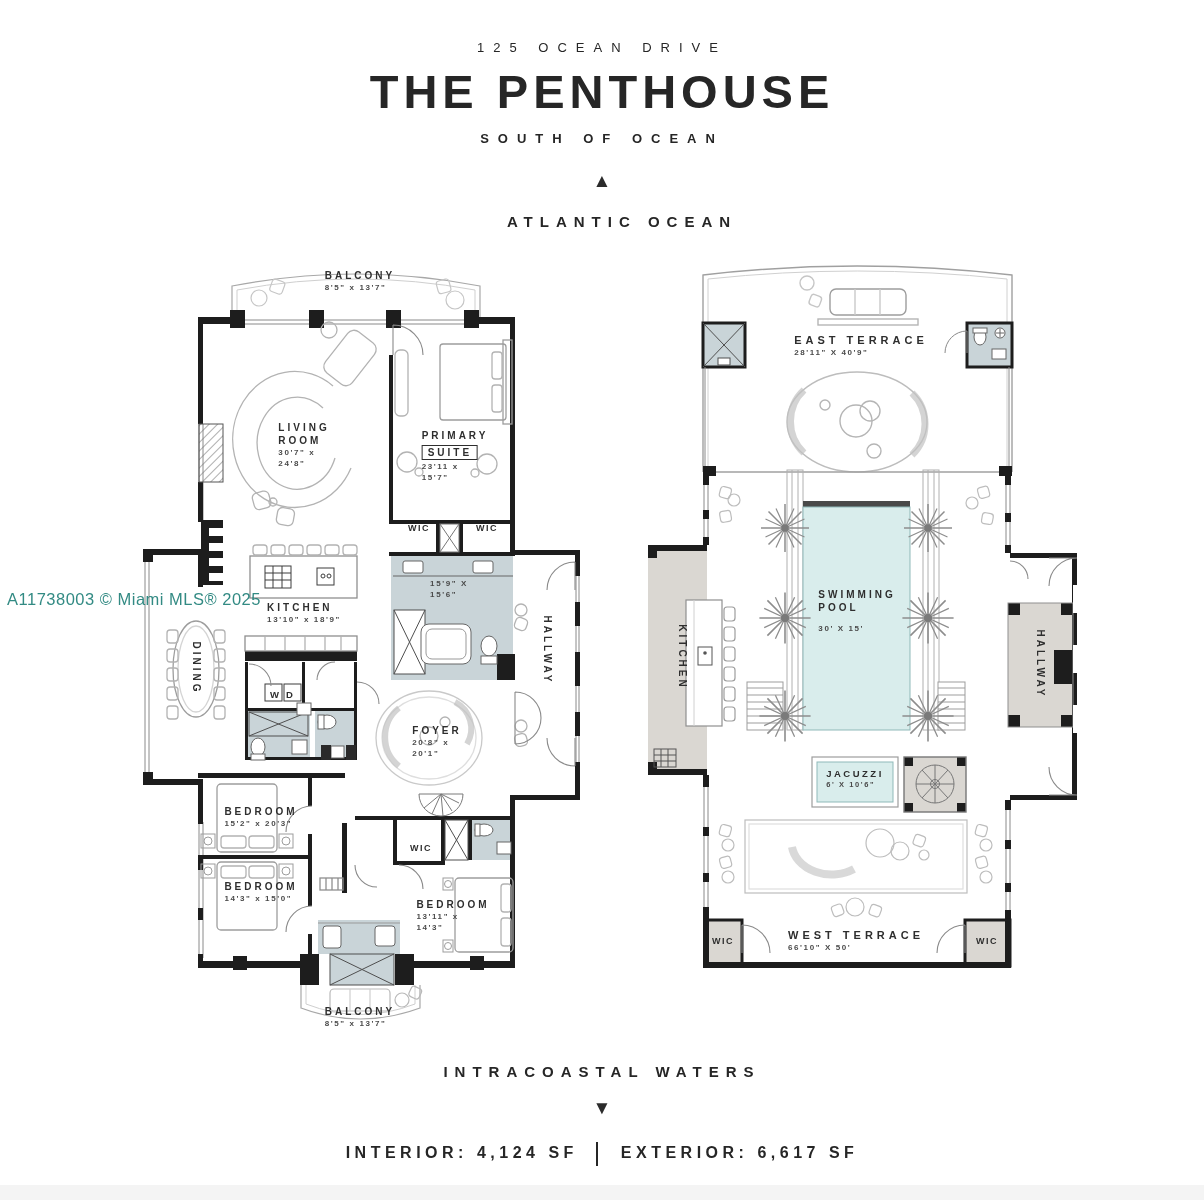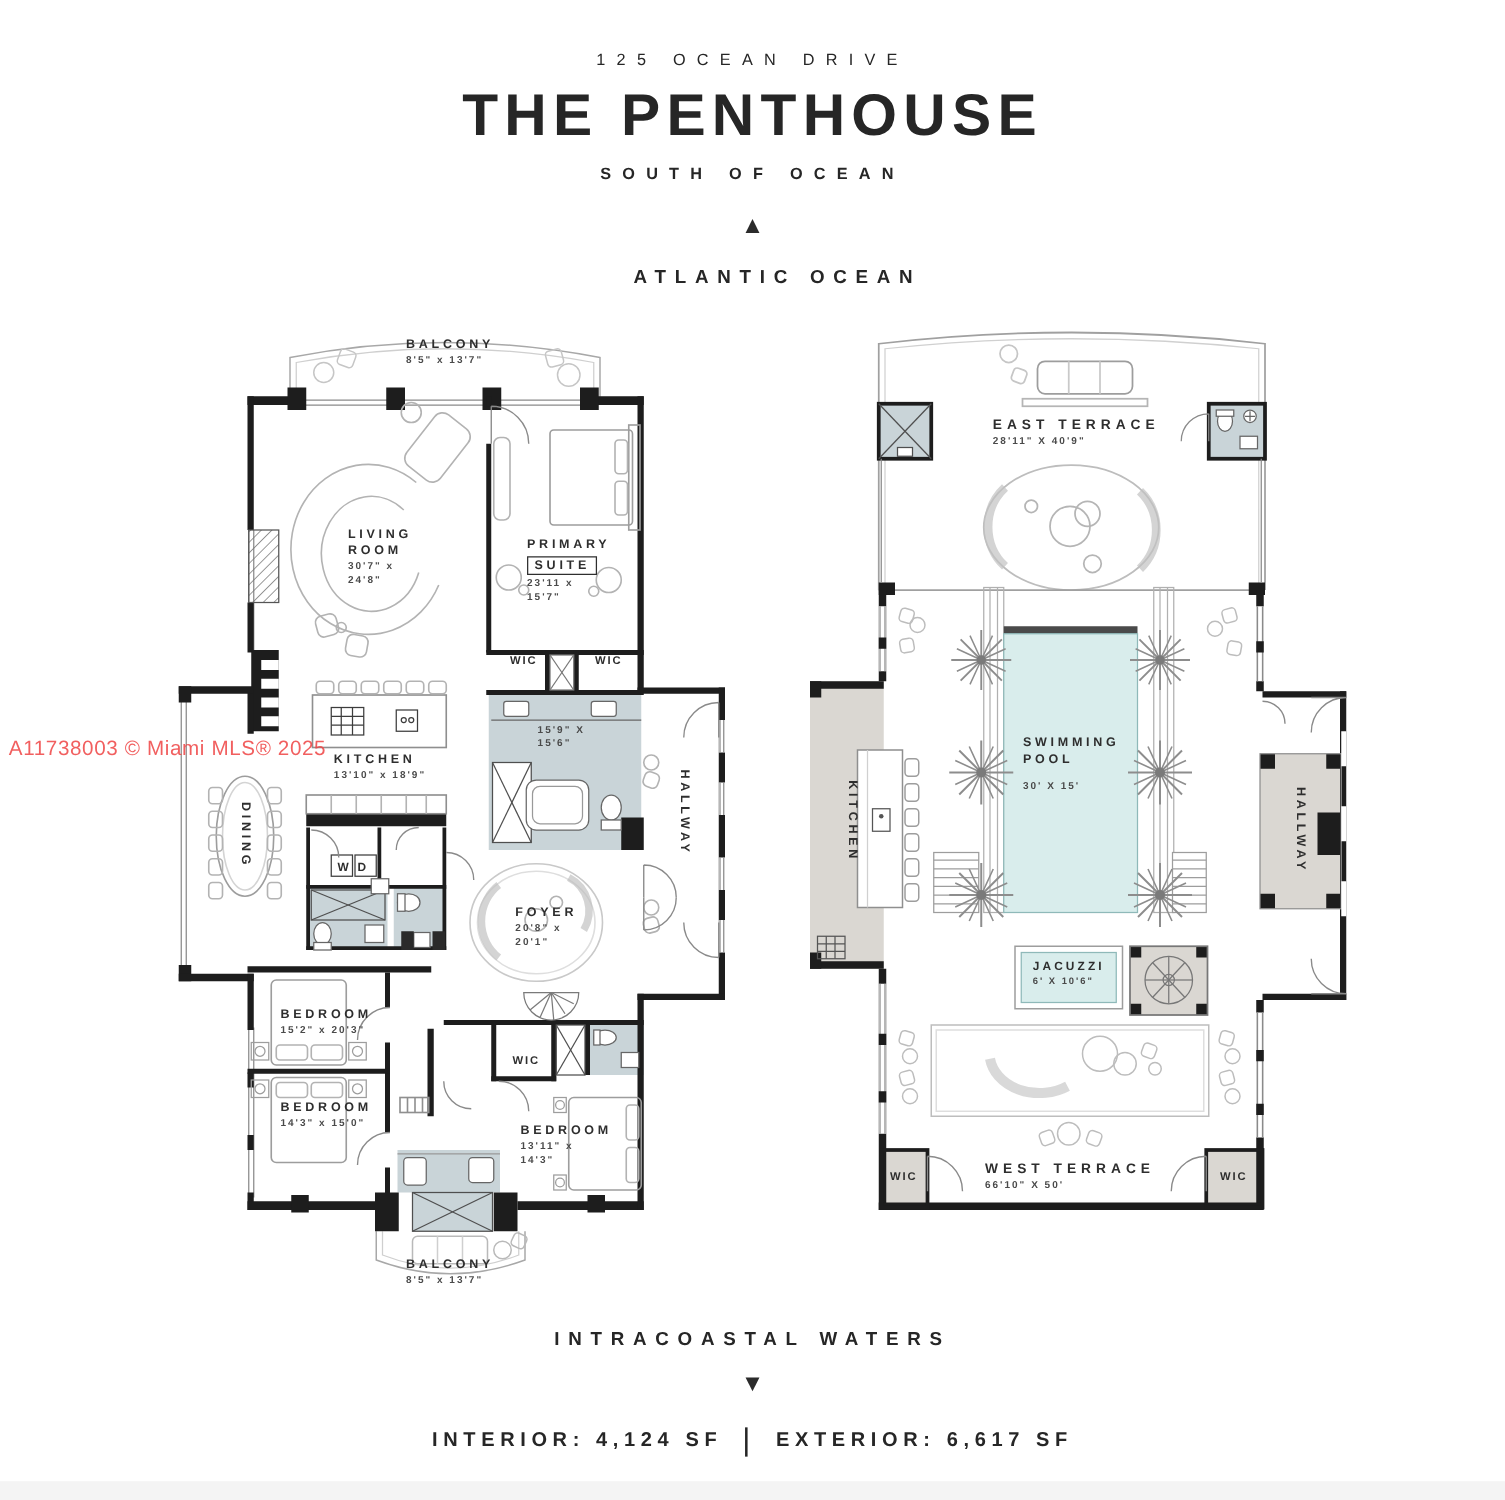--- a/index.html
+++ b/index.html
@@ -24,21 +24,21 @@
   .lbl .rn-lg{font-size:11px;font-weight:700;letter-spacing:4px;line-height:14px;}
   .lbl .rn-sm{font-size:9px;font-weight:700;letter-spacing:1.5px;line-height:11px;}
   .lbl .rd{font-size:8px;font-weight:600;letter-spacing:1.6px;line-height:11px;color:#4a4a4a;}
   .lbl .gap{margin-top:9px;}
   .lbl .boxed{display:inline-block;border:1.5px solid #2e2e2e;padding:0 5px;margin:1px 0;}
   .lbl-v{position:absolute;transform:translate(-50%,-50%);writing-mode:vertical-rl;
          font-size:10px;font-weight:700;letter-spacing:3px;color:#2e2e2e;white-space:nowrap;}
   .wd{position:absolute;transform:translateX(-50%);display:flex;}
   .wd span{display:inline-block;width:15px;height:15px;line-height:15px;text-align:center;
            font-size:9.5px;font-weight:700;color:#2e2e2e;}
-  .watermark{position:absolute;left:7px;top:590px;font-size:16.5px;color:#ef4444;opacity:.85;letter-spacing:.5px;}
+  .watermark{position:absolute;left:7px;top:590px;font-size:16.5px;color:#0f766e;opacity:.85;letter-spacing:.5px;}
   .bottom-strip{position:absolute;left:0;bottom:0;width:100%;height:15px;background:#f4f4f4;}
   svg{display:block;}
 </style>
 </head>
 <body>
 
 <div class="page">
 
   <div class="ctr hdr-address">125 OCEAN DRIVE</div>
   <div class="ctr hdr-title">THE PENTHOUSE</div>

